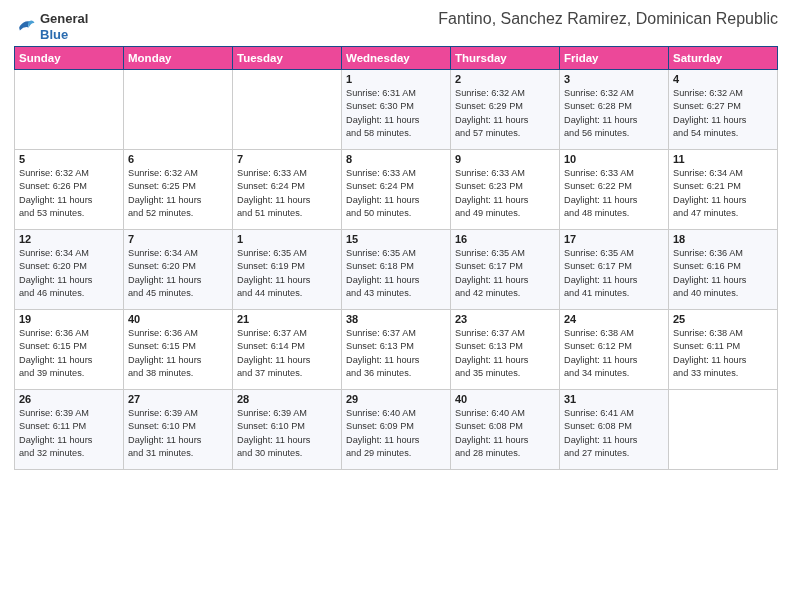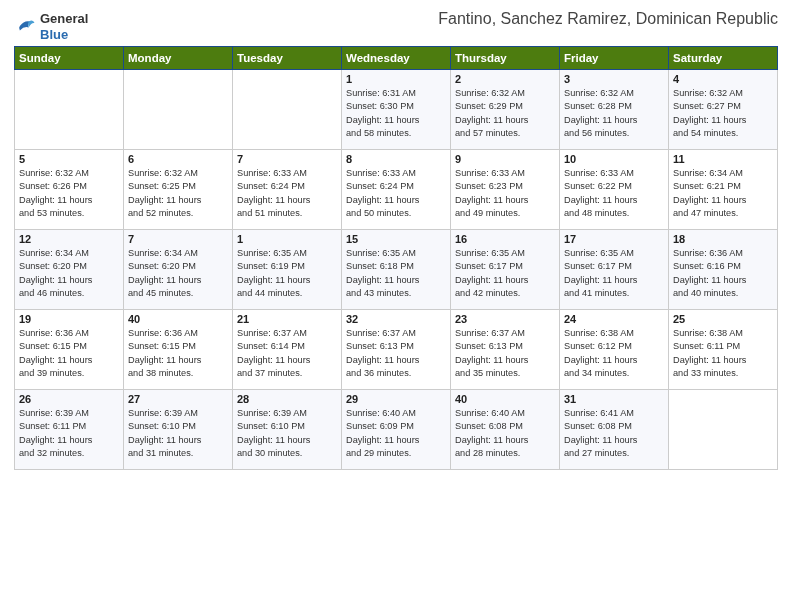--- a/index.html
+++ b/index.html
@@ -52,21 +52,21 @@
     .location-title {
       font-size: 16px;
       color: #444;
     }
     table {
       width: 100%;
       border-collapse: collapse;
       table-layout: fixed;
     }
     thead th {
-      background-color: #4d7c0f;
+      background-color: #ec4899;
       color: #fff;
       font-size: 11.5px;
       font-weight: bold;
       padding: 5px 4px;
       text-align: left;
       border: 1px solid #1a4a8a;
     }
     tbody td {
       vertical-align: top;
       border: 1px solid #ccc;
@@ -280,21 +280,21 @@
 and 38 minutes.</div>
           </td>
           <td>
             <span class="day-number">21</span>
             <div class="day-info" style="white-space: pre-line;">Sunrise: 6:37 AM
 Sunset: 6:14 PM
 Daylight: 11 hours
 and 37 minutes.</div>
           </td>
           <td>
-            <span class="day-number">32</span>
+            <span class="day-number">38</span>
             <div class="day-info" style="white-space: pre-line;">Sunrise: 6:37 AM
 Sunset: 6:13 PM
 Daylight: 11 hours
 and 36 minutes.</div>
           </td>
           <td>
             <span class="day-number">23</span>
             <div class="day-info" style="white-space: pre-line;">Sunrise: 6:37 AM
 Sunset: 6:13 PM
 Daylight: 11 hours

